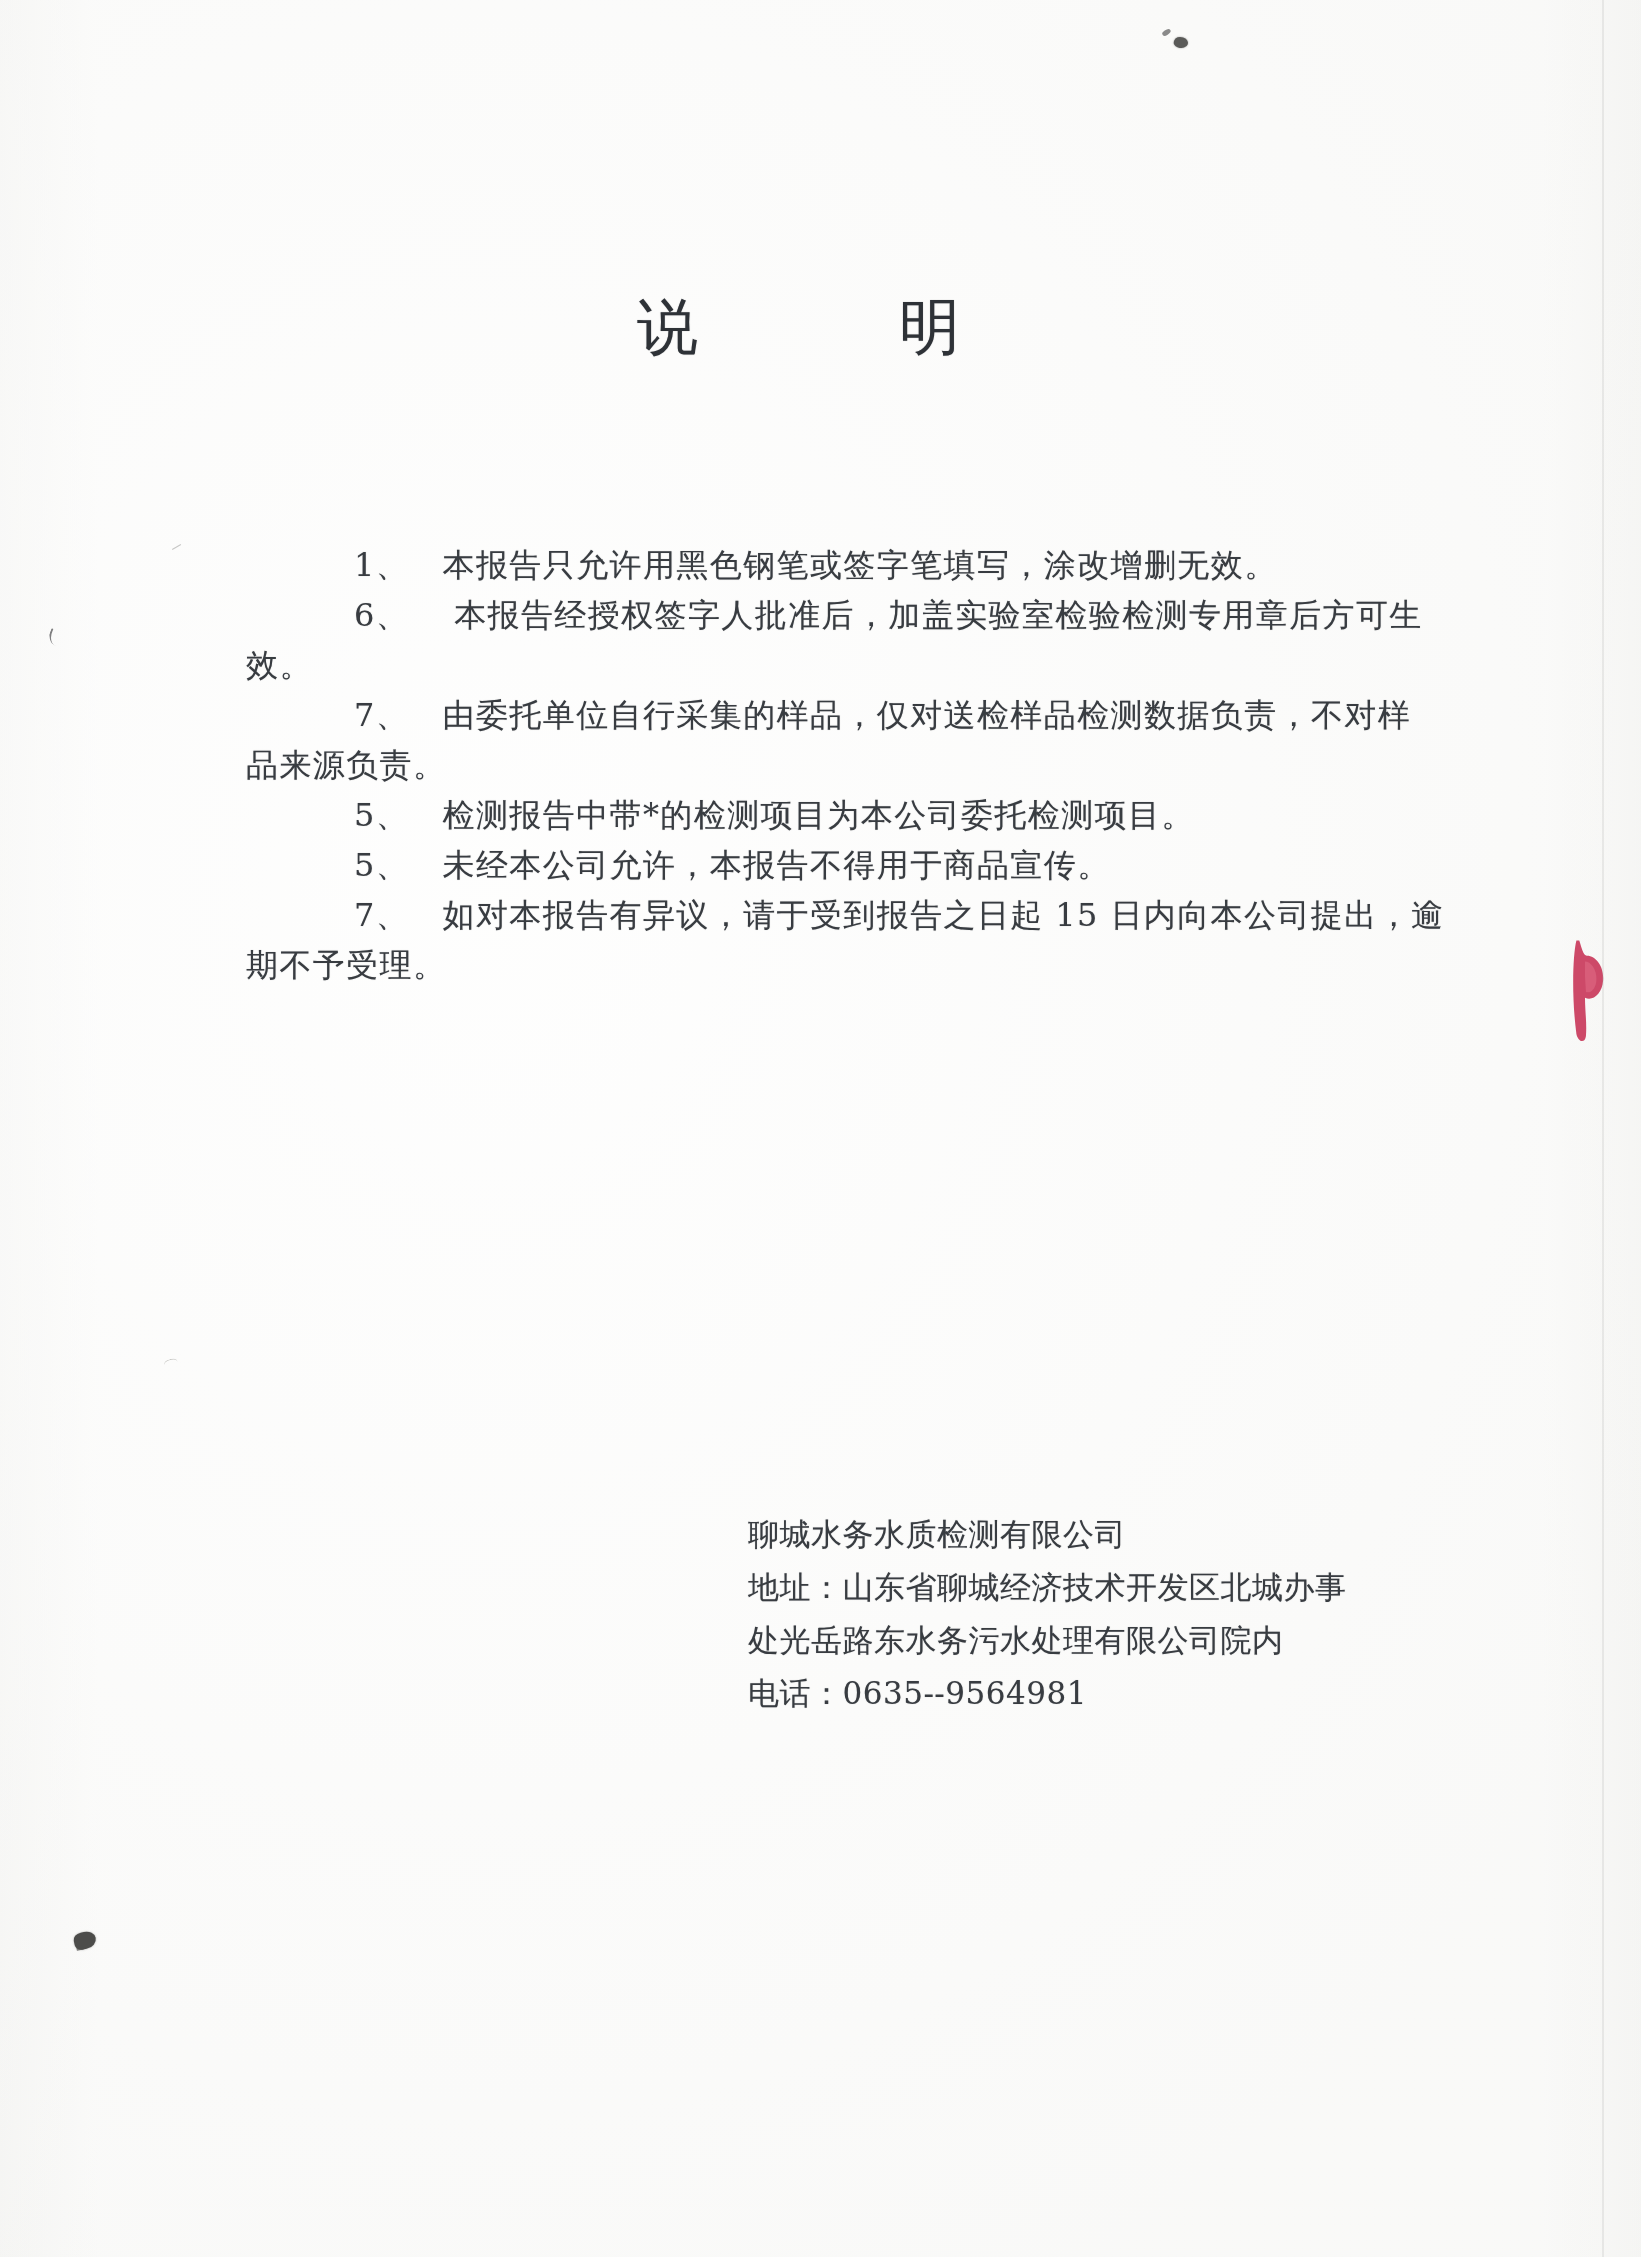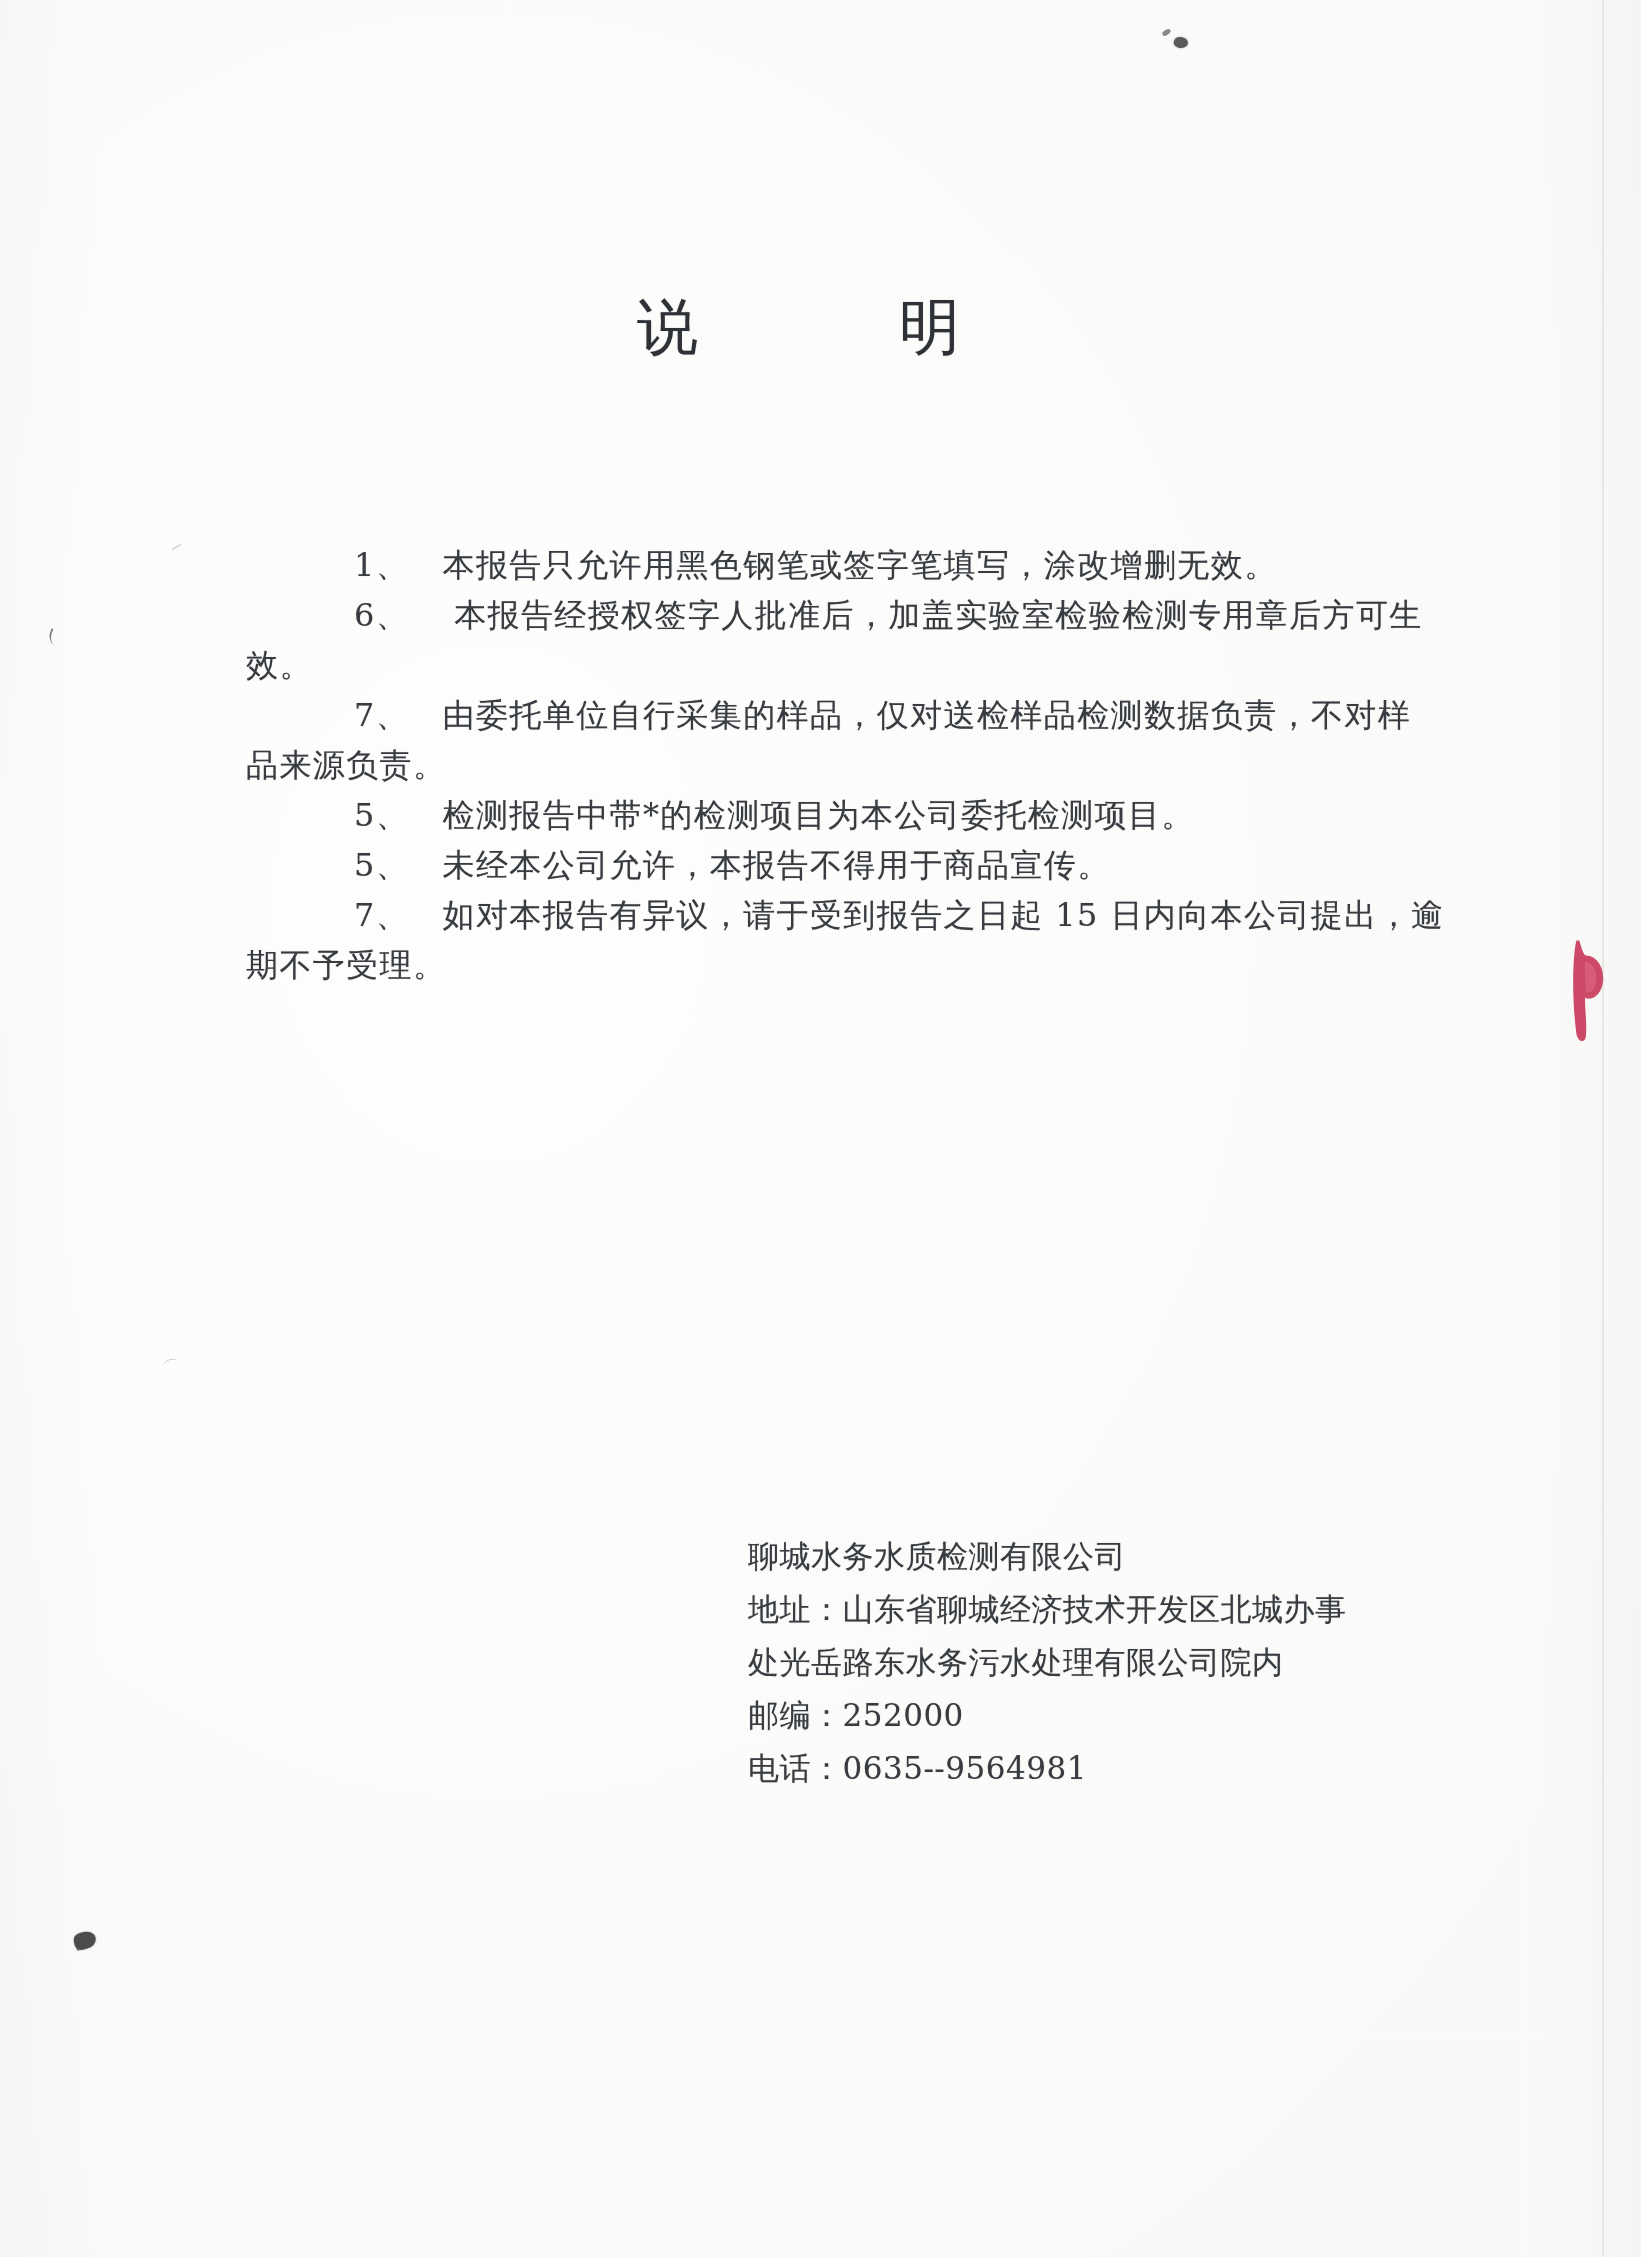--- a/index.html
+++ b/index.html
@@ -56,21 +56,20 @@
     white-space: nowrap;
     text-shadow: 0 0 1px rgba(56,60,65,0.35);
   }
   .note-line.indent { padding-left: 108px; }
   .note-line.flush  { padding-left: 0; }
 
   .footer-block {
     position: absolute;
     left: 748px;
     top: 1508px;
-    margin-top: 22px;
   }
   .footer-line {
     height: 53px;
     line-height: 53px;
     font-size: 31px;
     letter-spacing: 0.5px;
     white-space: nowrap;
     text-shadow: 0 0 1px rgba(56,60,65,0.35);
   }
 
@@ -173,21 +172,20 @@
     <div class="note-line indent">5、　检测报告中带*的检测项目为本公司委托检测项目。</div>
     <div class="note-line indent">5、　未经本公司允许，本报告不得用于商品宣传。</div>
     <div class="note-line indent">7、　如对本报告有异议，请于受到报告之日起 15 日内向本公司提出，逾</div>
     <div class="note-line flush">期不予受理。</div>
   </div>
 
   <div class="footer-block">
     <div class="footer-line">聊城水务水质检测有限公司</div>
     <div class="footer-line">地址：山东省聊城经济技术开发区北城办事</div>
     <div class="footer-line">处光岳路东水务污水处理有限公司院内</div>
-    <div class="footer-line">邮编：252000</div>
     <div class="footer-line">电话：0635--9564981</div>
   </div>
 
   <svg class="red-mark" viewBox="0 0 44 112" xmlns="http://www.w3.org/2000/svg">
     <path d="M13,2 C9,18 8,62 13,100 C15,109 22,110 23,102 C24,88 22,76 22,62
              C30,66 40,58 41,44 C42,30 34,18 24,18 C20,18 18,8 16,2 Z" fill="#c93a5b" opacity="0.92"></path>
     <path d="M22,24 C28,24 34,32 34,42 C34,52 28,58 23,56 L22,40 Z" fill="#d9607c" opacity="0.85"></path>
   </svg>
 
   <div class="speck-a"></div>

